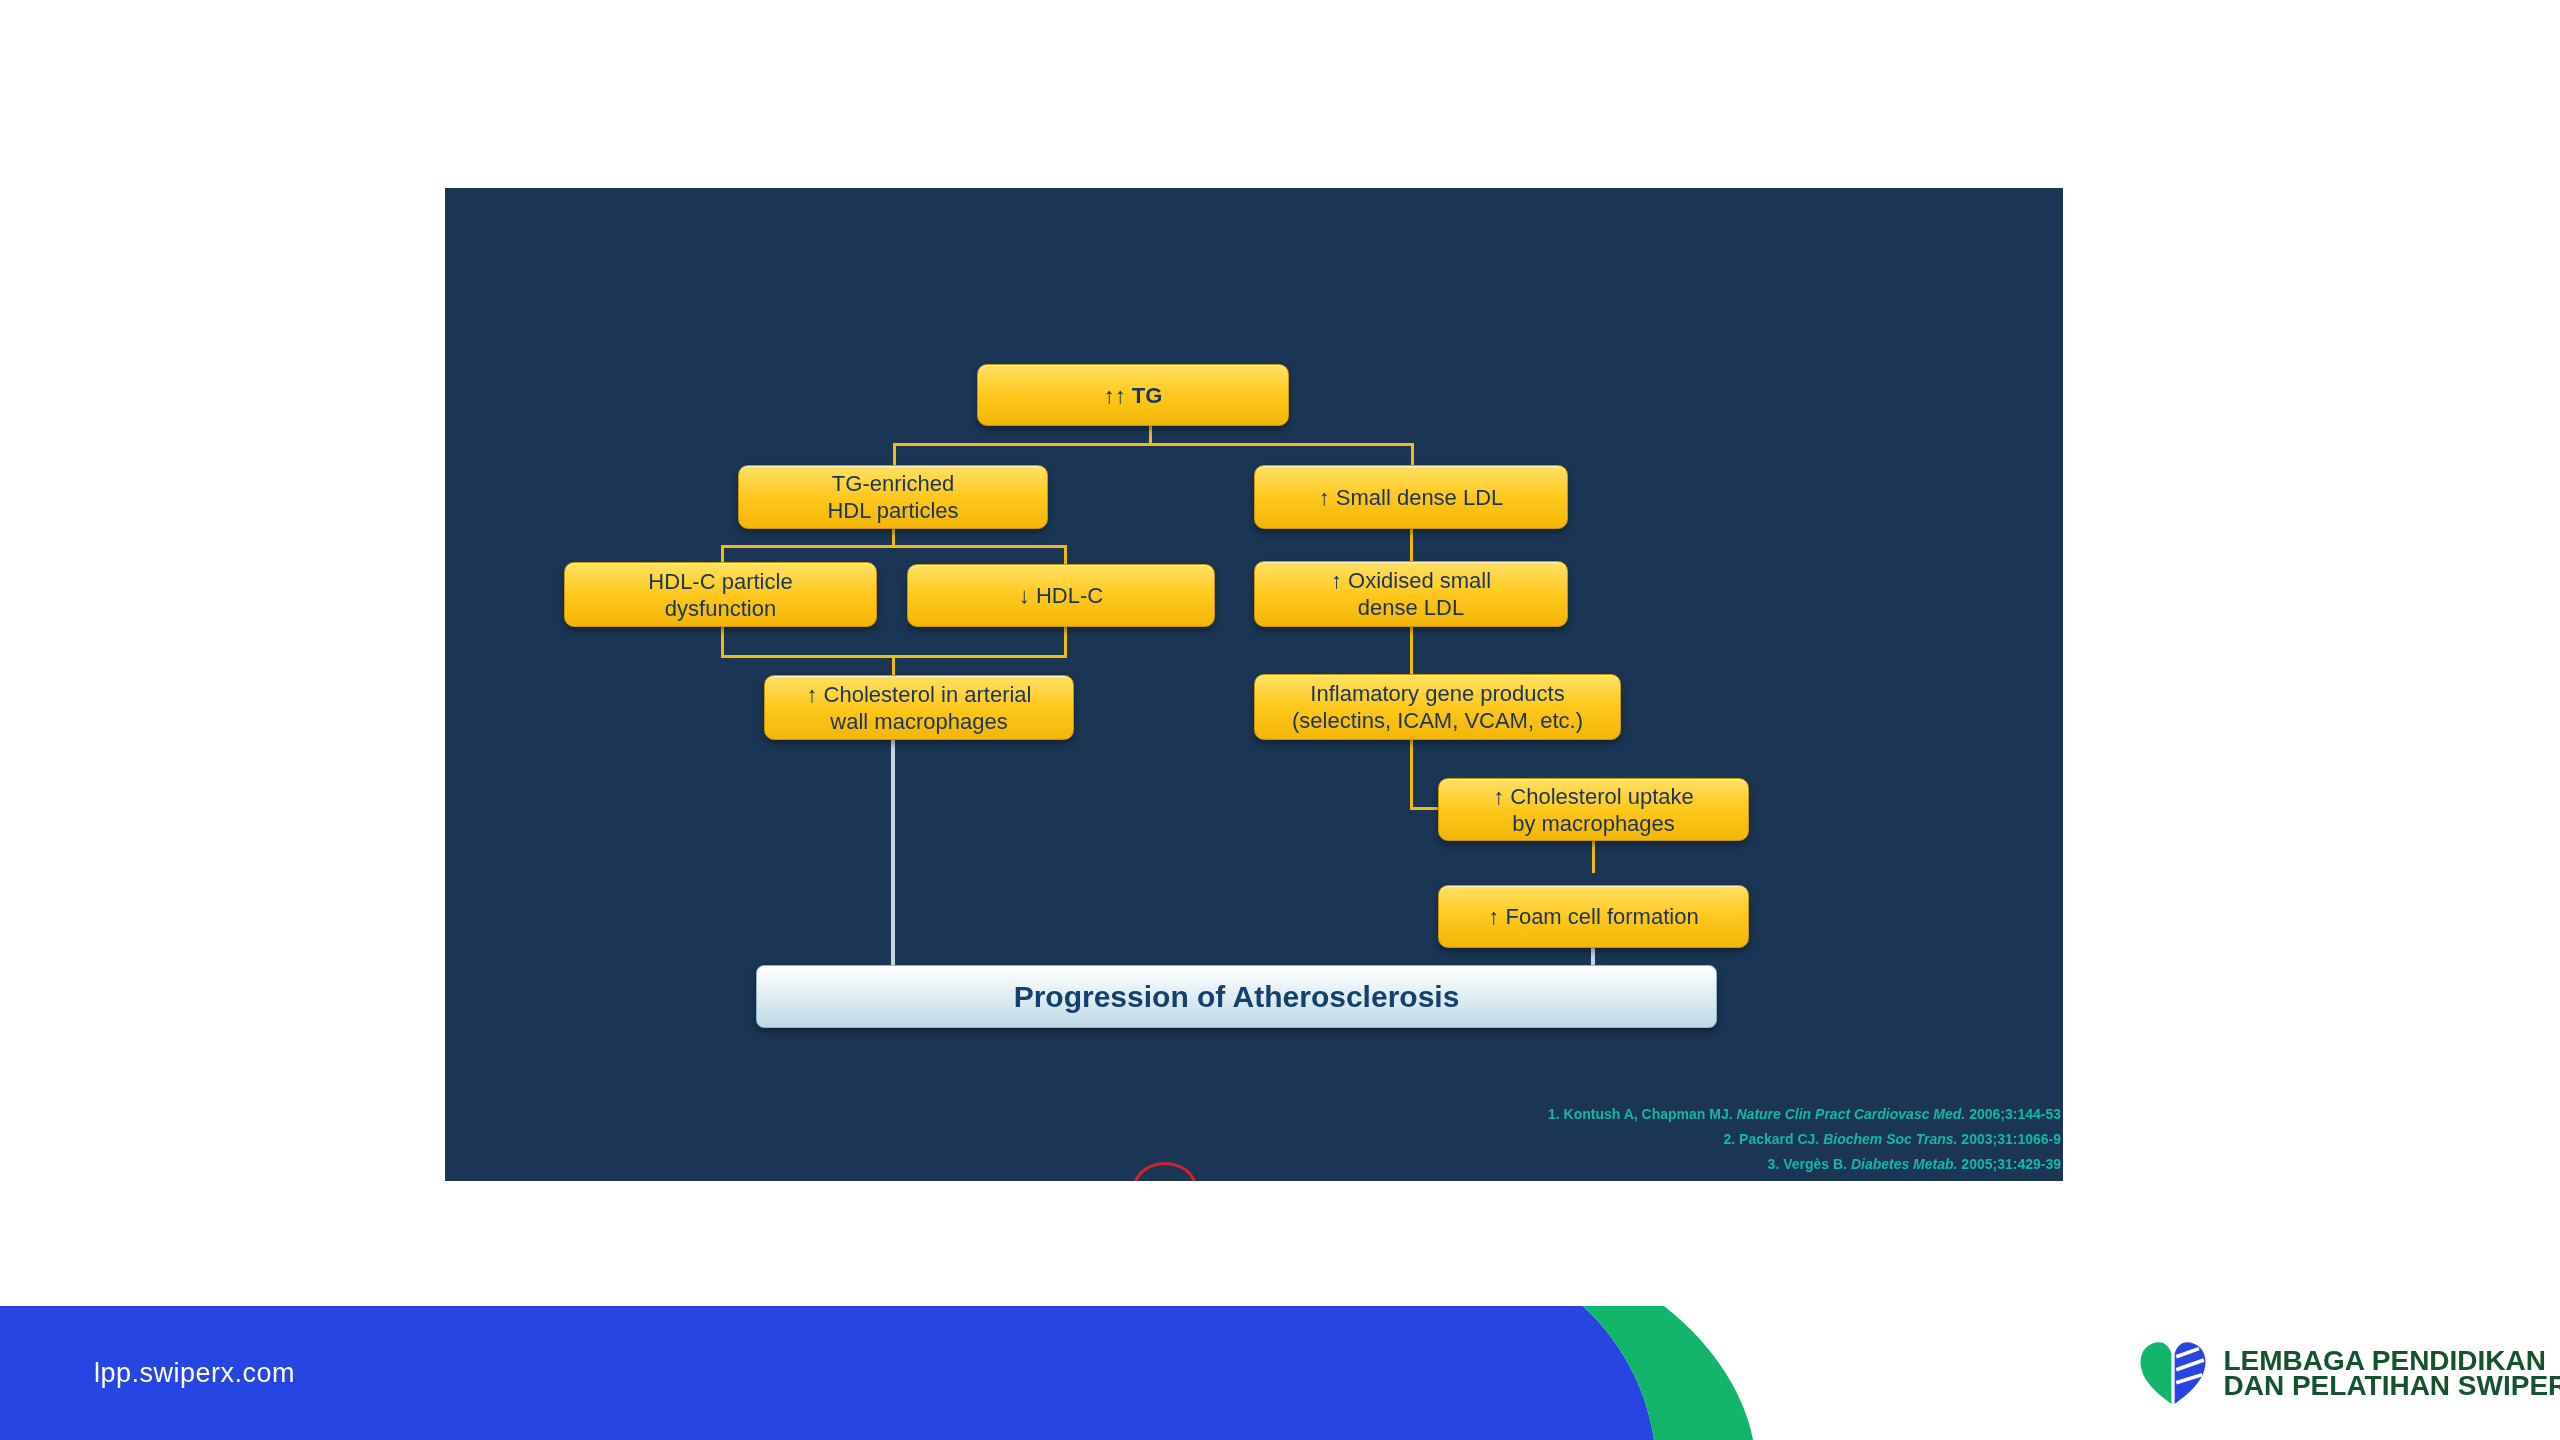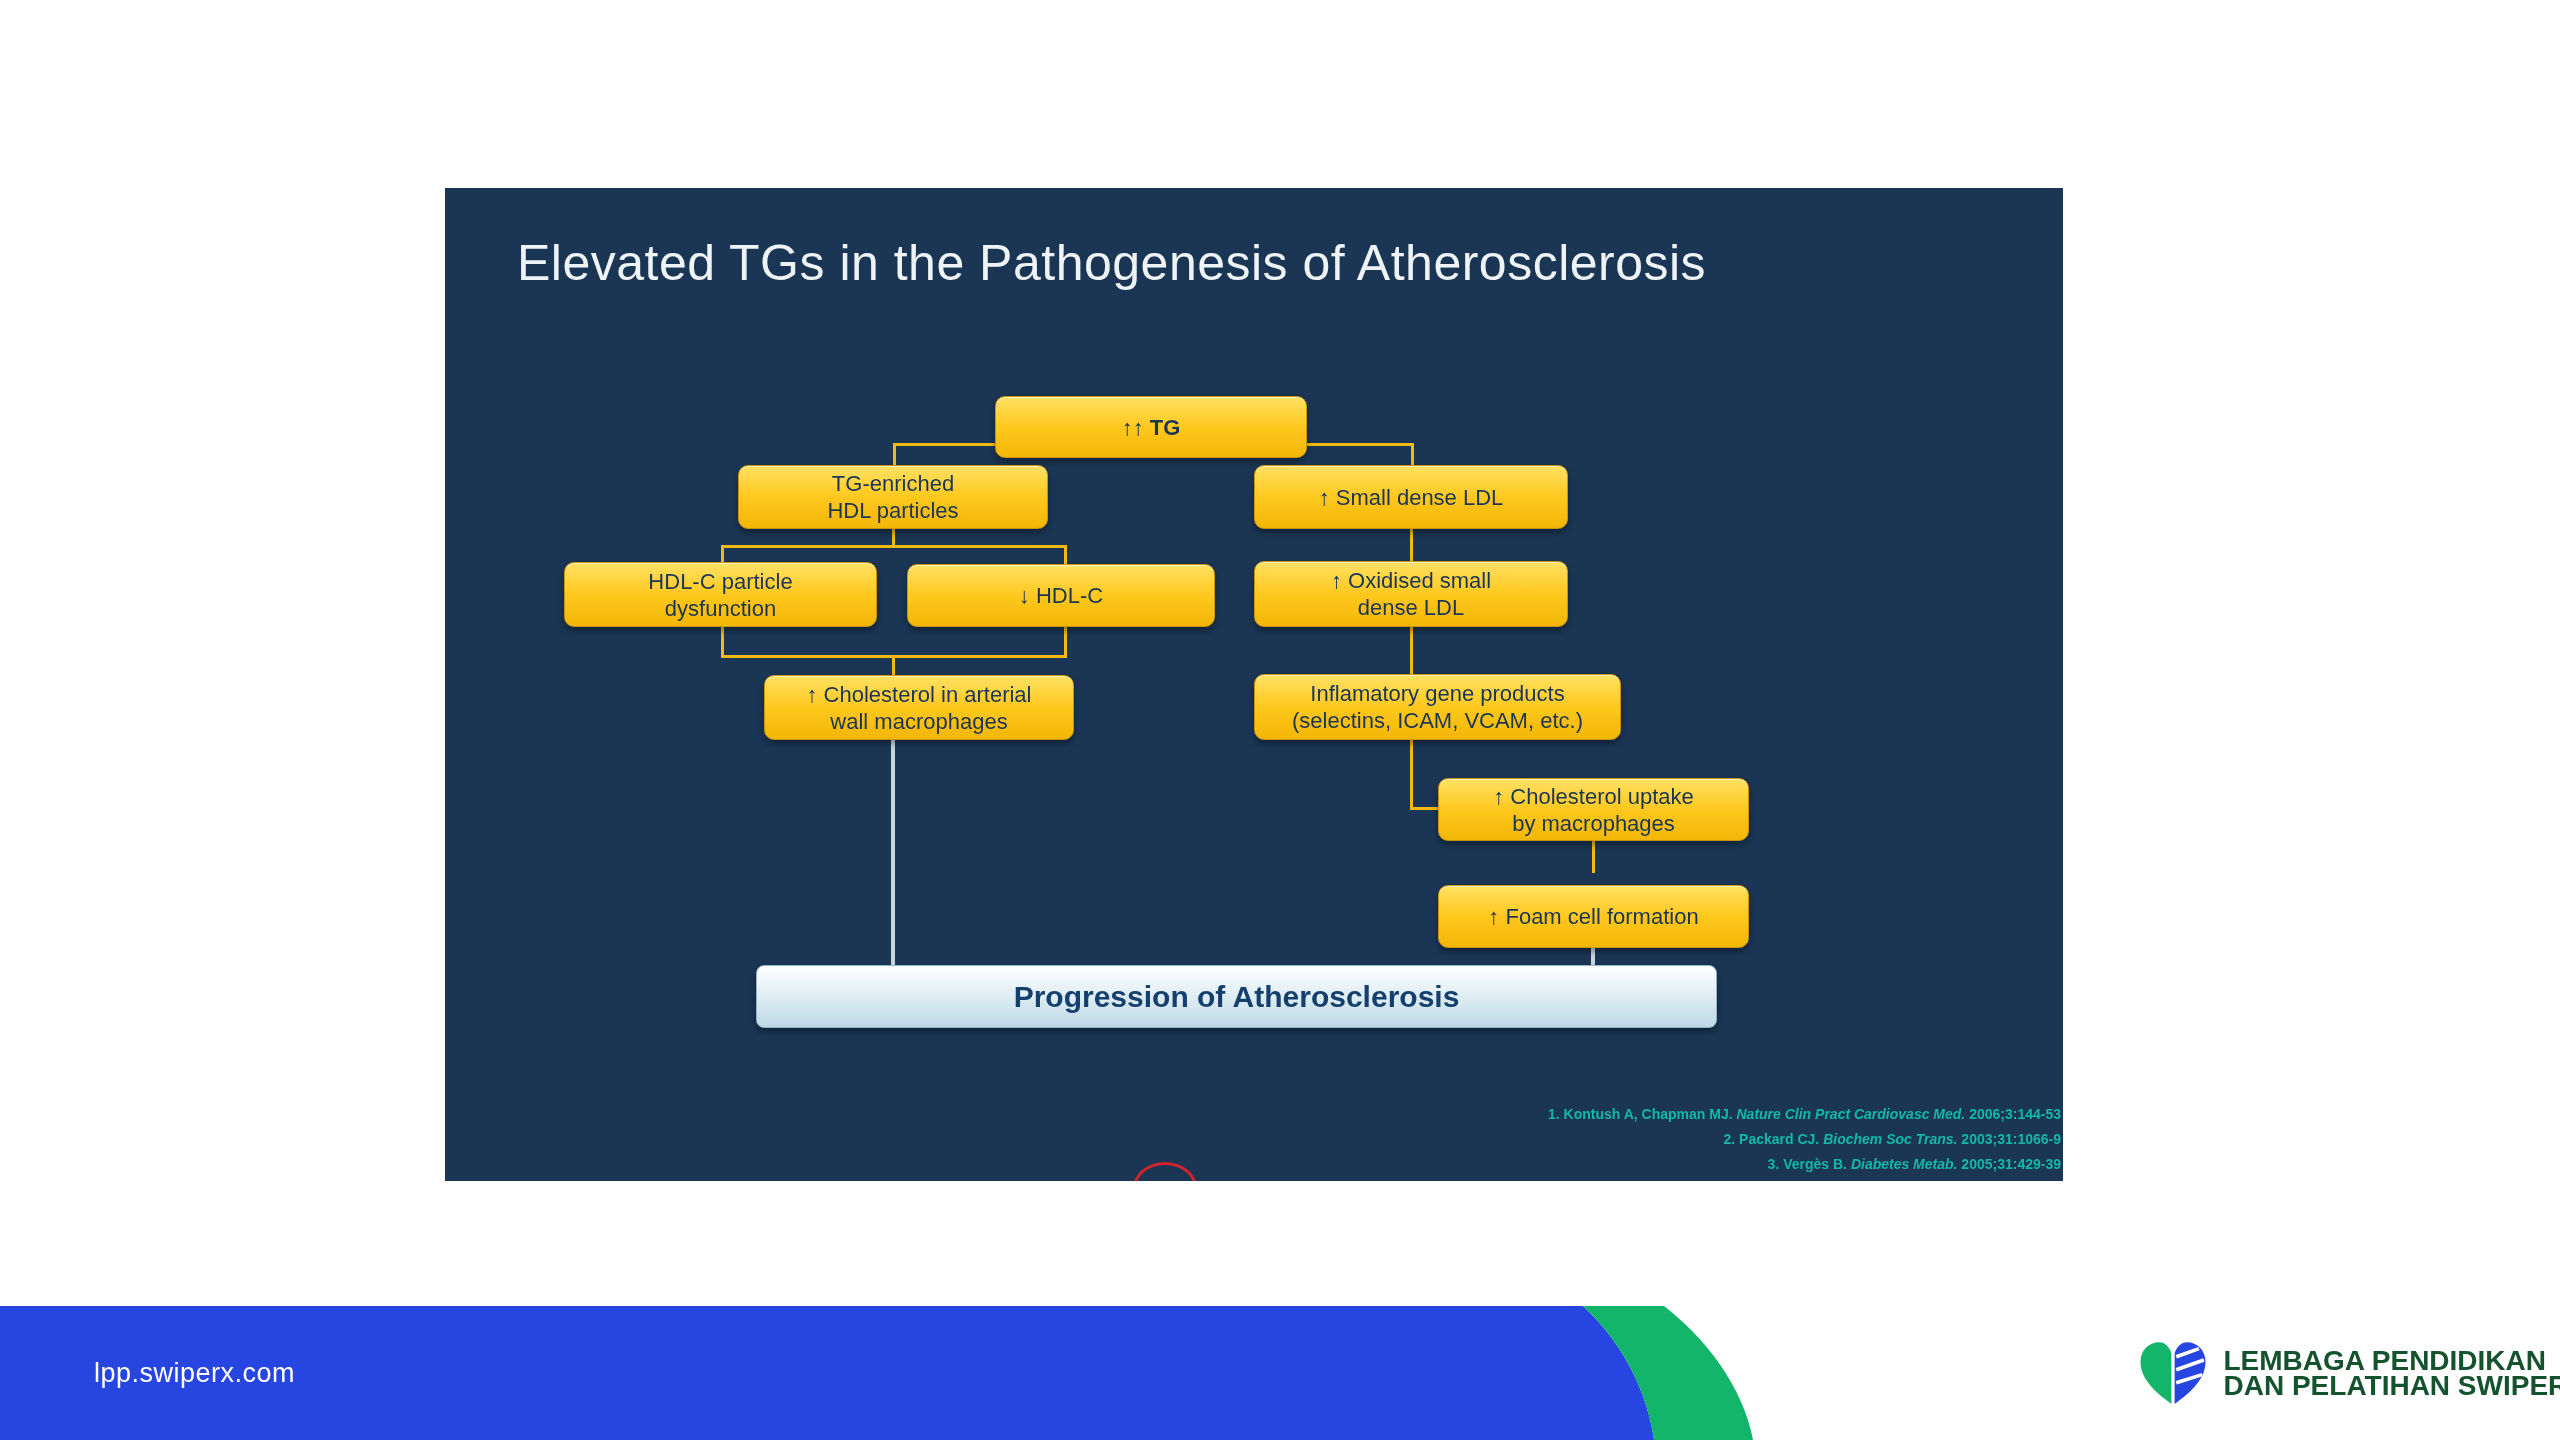--- a/index.html
+++ b/index.html
@@ -26,21 +26,21 @@
   
   .node{
     position:absolute;display:flex;align-items:center;justify-content:center;
     text-align:center;white-space:pre-line;
     background:linear-gradient(180deg,#ffe164 0%,#ffc81e 50%,#f2b606 100%);
     border:1px solid #c9940a;border-radius:10px;
     color:#1b3556;font-size:22px;line-height:27px;font-weight:500;
     box-shadow:0 4px 6px rgba(0,0,0,0.35), inset 0 1px 0 rgba(255,255,255,0.6);
     box-sizing:border-box;
   }
-  .n1{left:550px;top:176px;width:312px;height:62px;font-weight:700;margin-top:32px;}
+  .n1{left:532px;top:176px;width:312px;height:62px;font-weight:700;}
   .n2{left:293px;top:277px;width:310px;height:64px;}
   .n3{left:809px;top:277px;width:314px;height:64px;}
   .n4{left:119px;top:374px;width:313px;height:65px;}
   .n5{left:462px;top:376px;width:308px;height:63px;}
   .n6{left:809px;top:373px;width:314px;height:66px;}
   .n7{left:293px;top:487px;width:310px;height:65px;margin-left:26px;}
   .n8{left:809px;top:486px;width:367px;height:66px;}
   .n9{left:993px;top:590px;width:311px;height:63px;border-radius:10px;}
   .n10{left:993px;top:697px;width:311px;height:63px;}
   .node-final{
@@ -74,21 +74,20 @@
     position:absolute;right:16px;top:50%;transform:translateY(-50%);
     display:flex;align-items:center;gap:12px;
   }
   .brand-text{font-size:28px;font-weight:700;color:#14532d;line-height:25px;}
 </style>
 </head>
 <body>
 
 <div class="slide">
 
-  <div class="slide-title">Elevated TGs in the Pathogenesis of Atherosclerosis</div>
 
   <div class="conn" style="left:704px;top:238px;width:3px;height:20px;"></div>
   <div class="conn" style="left:448px;top:255px;width:521px;height:3px;"></div>
   <div class="conn" style="left:448px;top:255px;width:3px;height:24px;"></div>
   <div class="conn" style="left:966px;top:255px;width:3px;height:24px;"></div>
   <div class="conn" style="left:447px;top:340px;width:3px;height:20px;"></div>
   <div class="conn" style="left:276px;top:357px;width:346px;height:3px;"></div>
   <div class="conn" style="left:276px;top:357px;width:3px;height:19px;"></div>
   <div class="conn" style="left:619px;top:357px;width:3px;height:21px;"></div>
   <div class="conn" style="left:276px;top:438px;width:3px;height:32px;"></div>

